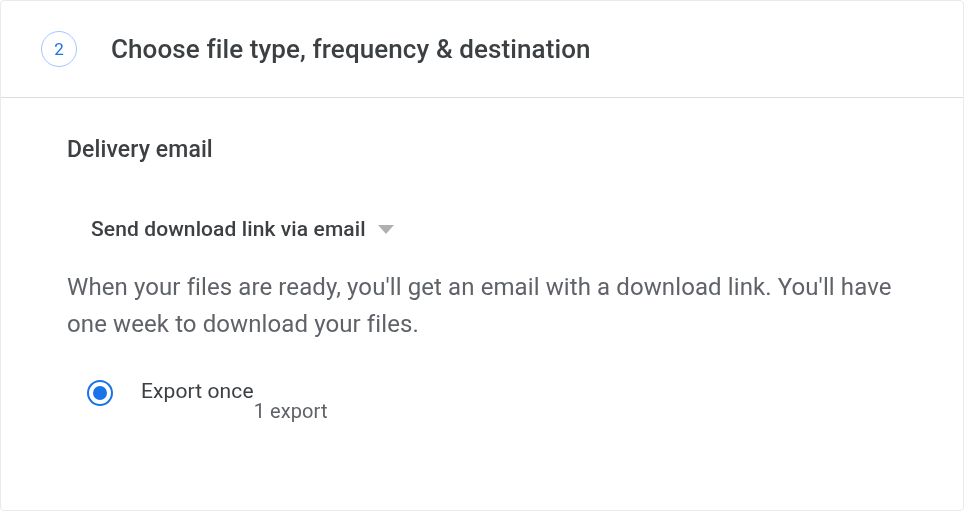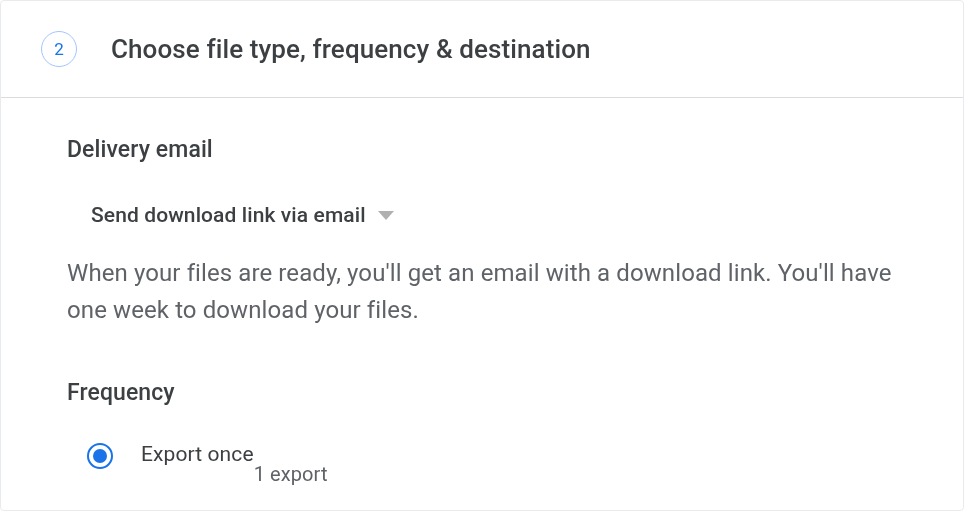--- a/index.html
+++ b/index.html
@@ -50,21 +50,21 @@
     }
     .section-label {
       font-size: 23px;
       font-weight: 500;
       color: #3c4043;
       letter-spacing: 0.1px;
     }
     .dropdown-row {
       display: flex;
       align-items: center;
-      margin-top: 40px;
+      margin-top: 54px;
       margin-left: 24px;
       cursor: pointer;
       text-align: right;
     }
     .dropdown-label {
       font-size: 21px;
       font-weight: 500;
       color: #3c4043;
       margin-right: 12px;
       letter-spacing: 0.1px;
@@ -146,21 +146,20 @@
   <div class="content">
     <div class="section-label">Delivery email</div>
 
     <div class="dropdown-row">
       <span class="dropdown-label">Send download link via email</span>
       <span class="dropdown-arrow"></span>
     </div>
 
     <div class="description">When your files are ready, you'll get an email with a download link. You'll have one week to download your files.</div>
 
-    <div class="section-label-2">Frequency</div>
 
     <div class="radio-option">
       <div class="radio-button">
         <div class="radio-inner"></div>
       </div>
       <div class="radio-text">
         <span class="radio-label">Export once</span>
         <span class="radio-sublabel">1 export</span>
       </div>
     </div>

